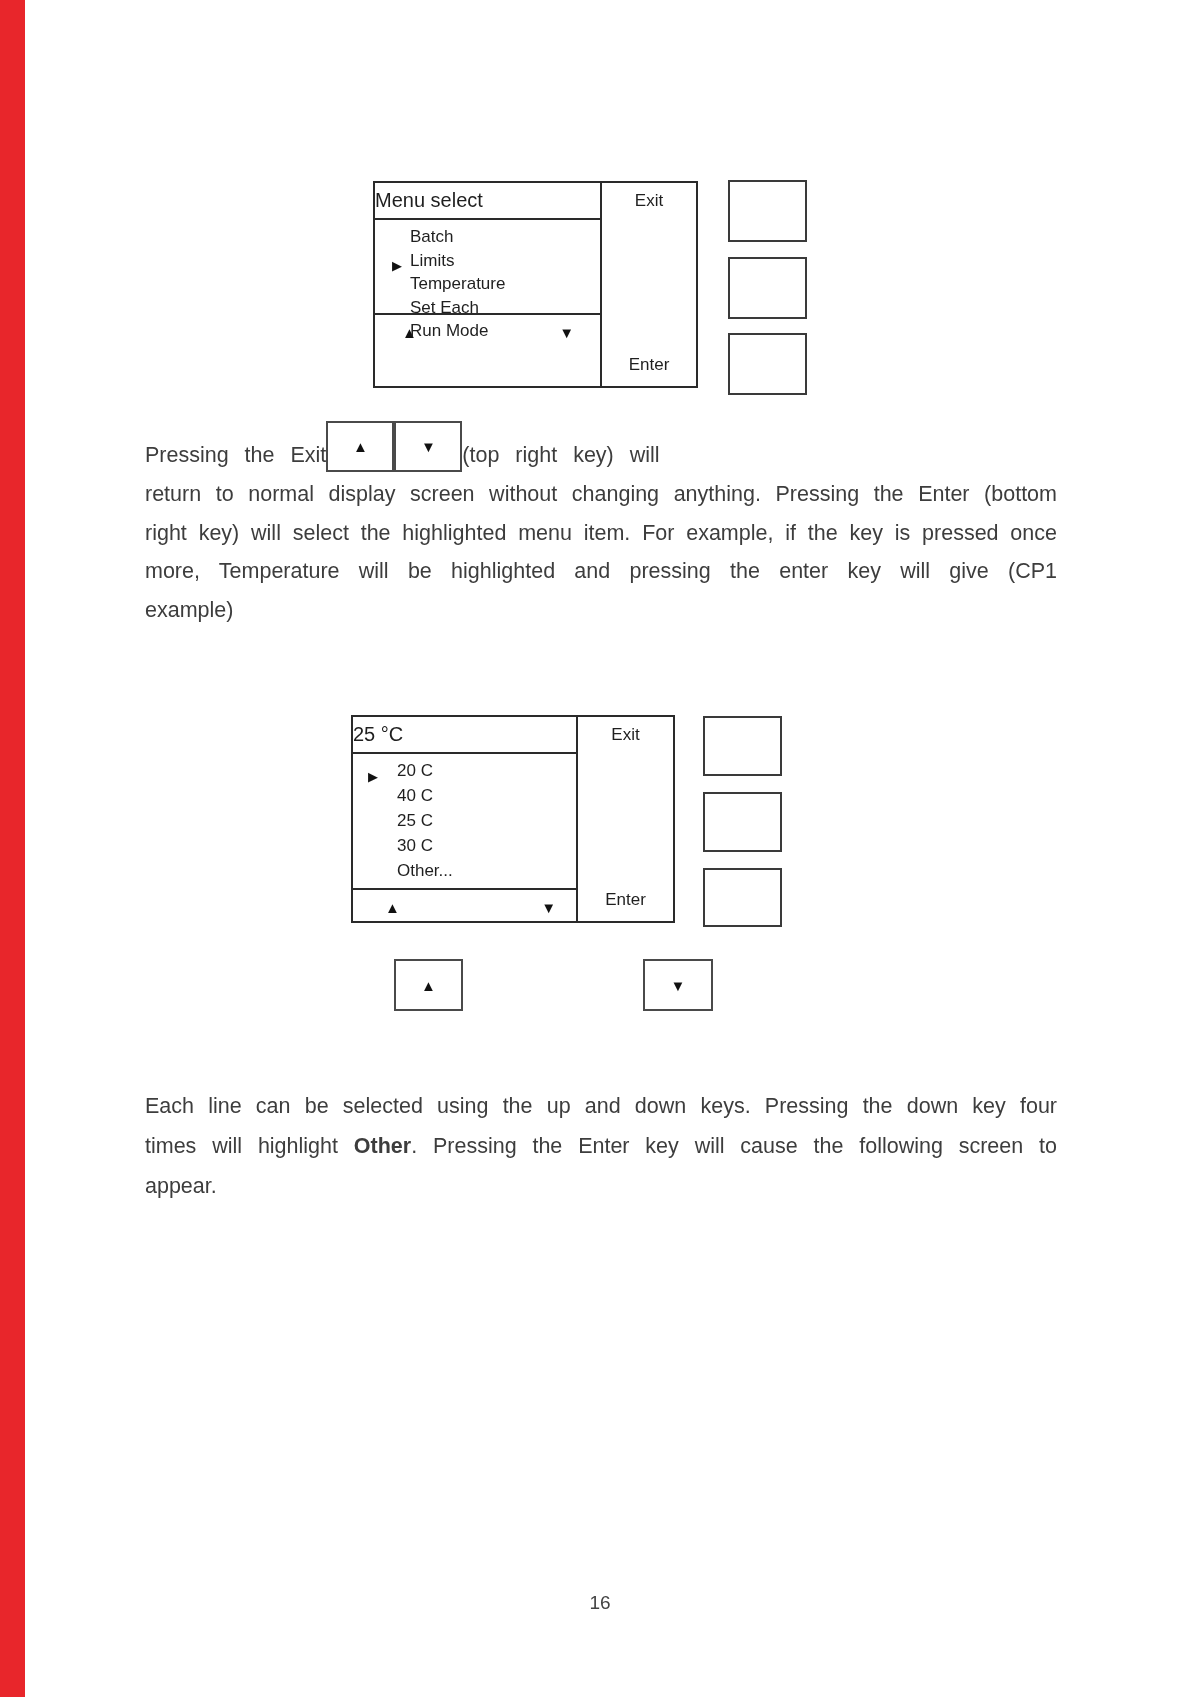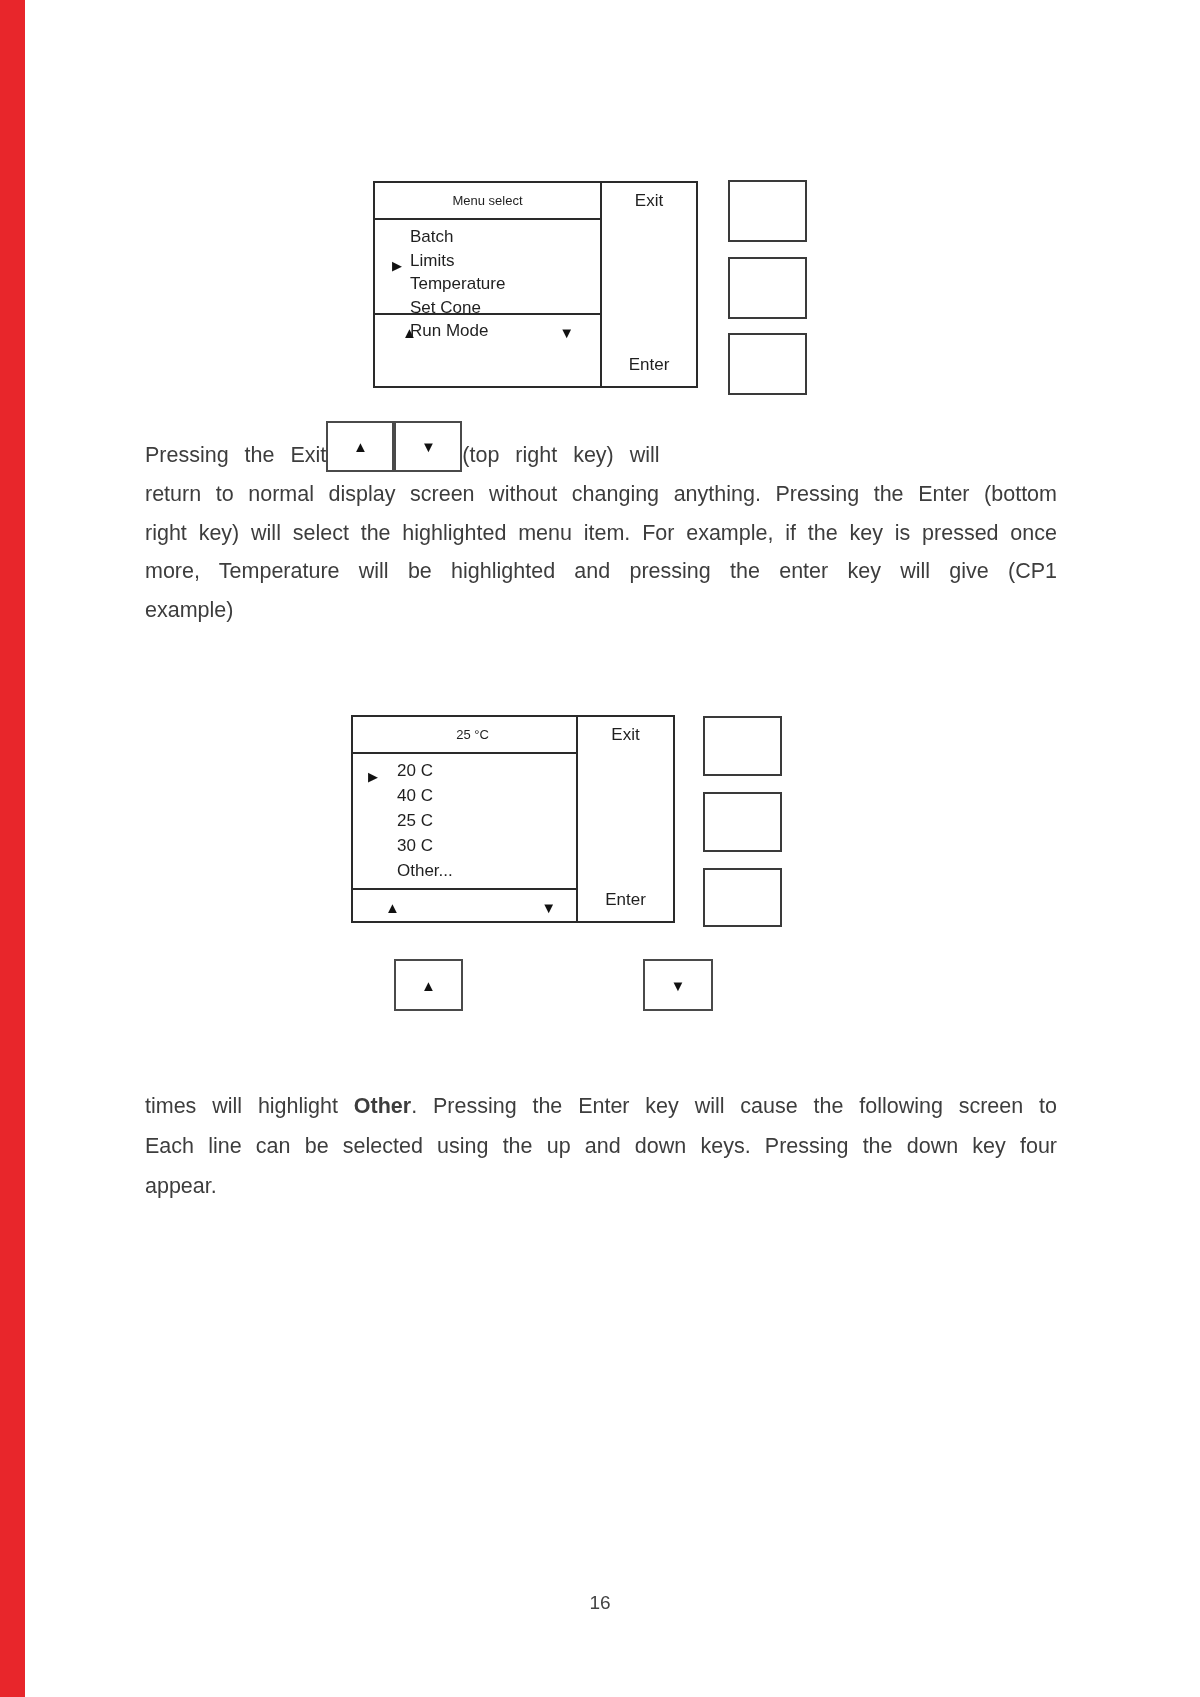--- a/index.html
+++ b/index.html
@@ -9,42 +9,42 @@
     font-family:"Liberation Sans", sans-serif; color:#2b2b2b; overflow:hidden;
   }
   .red-edge { position:absolute; left:0; top:0; width:25px; height:1697px; }
 
   
   .lcd { position:absolute; display:flex; }
   .lcd-main { background:#fff; border:2px solid #2a2a2a; }
   .lcd-side { background:#fff; border:2px solid #2a2a2a; margin-left:-2px;
               display:flex; flex-direction:column; justify-content:space-between;
               align-items:center; font-size:17px; color:#1f1f1f; }
-  .lcd-title { text-align:center; border-bottom:2px solid #2a2a2a; font-size:13px;
+  .lcd-title { border-bottom:2px solid #2a2a2a; font-size:20px;
                color:#1f1f1f; }
   .lcd-list { position:relative; font-size:17px; color:#1f1f1f; }
   .lcd-item { position:relative; }
   .sel-arrow { position:absolute; font-size:13px; color:#111; }
   .lcd-arrows { border-top:2px solid #2a2a2a; display:flex;
                 justify-content:space-between; align-items:center;
                 font-size:15px; color:#111; }
 
   
   .d1 .lcd-main { width:229px; height:207px; }
   .d1 .lcd-side { width:98px;  height:207px; padding:8px 0 11px; }
   .d1 .lcd-title { height:37px; line-height:35px; }
   .d1 .lcd-list { height:93px; padding:5px 0 0 35px; }
   .d1 .lcd-item { line-height:23.5px; }
   .d1 .sel-arrow { left:-18px; top:5px; }
   .d1 .lcd-arrows { height:37px; padding:0 26px 0 27px; }
 
   
   .d2 .lcd-main { width:227px; height:208px; }
   .d2 .lcd-side { width:99px;  height:208px; padding:8px 0 11px; }
-  .d2 .lcd-title { height:37px; line-height:35px;padding-left:16px; }
+  .d2 .lcd-title { height:37px; line-height:35px; }
   .d2 .lcd-list { height:134px; padding:4px 0 0 44px; }
   .d2 .lcd-item { line-height:25px; }
   .d2 .sel-arrow { left:-29px; top:6px; }
   .d2 .lcd-arrows { height:37px; padding:0 20px 0 32px; }
 
   
   .key-box { position:absolute; background:#fff; border:2px solid #3a3a3a; }
 
   
   .arrow-key { background:#fff; border:2px solid #4a4a4a; display:flex;
@@ -70,21 +70,21 @@
 
   <div class="red-edge" style="background: rgb(232, 38, 43);"></div>
 
   <div class="lcd d1" style="left:373px; top:181px;">
     <div class="lcd-main">
       <div class="lcd-title">Menu select</div>
       <div class="lcd-list">
         <div class="lcd-item"><span>Batch</span></div>
         <div class="lcd-item"><span class="sel-arrow">▶</span><span>Limits</span></div>
         <div class="lcd-item"><span>Temperature</span></div>
-        <div class="lcd-item"><span>Set Cone</span></div>
+        <div class="lcd-item"><span>Set Each</span></div>
         <div class="lcd-item"><span>Run Mode</span></div>
       </div>
       <div class="lcd-arrows">
         <span>▲</span>
         <span>▼</span>
       </div>
     </div>
     <div class="lcd-side">
       <span>Exit</span>
       <span>Enter</span>
@@ -136,22 +136,22 @@
   <div class="key-box" style="left:703px; top:868px; width:79px; height:59px;"></div>
 
   <div class="arrow-key" style="position:absolute; left:394px; top:959px; width:69px; height:52px;">
       <span>▲</span>
     </div>
   <div class="arrow-key" style="position:absolute; left:643px; top:959px; width:70px; height:52px;">
       <span>▼</span>
     </div>
 
   <div class="para" style="top:1086px;">
+    <div class="p-line p-just" style="line-height:40px;height:40px;">Each line can be selected using the up and down keys. Pressing the down key four</div>
     <div class="p-line p-just" style="line-height:40px;height:40px;">
       <span>times will highlight </span><b>Other</b><span>. Pressing the Enter key will cause the following screen to</span>
     </div>
-    <div class="p-line p-just" style="line-height:40px;height:40px;">Each line can be selected using the up and down keys. Pressing the down key four</div>
     <div class="p-line" style="line-height:40px;height:40px;">appear.</div>
   </div>
 
   <div class="page-number">16</div>
 
 </div>
 
 </body></html>

